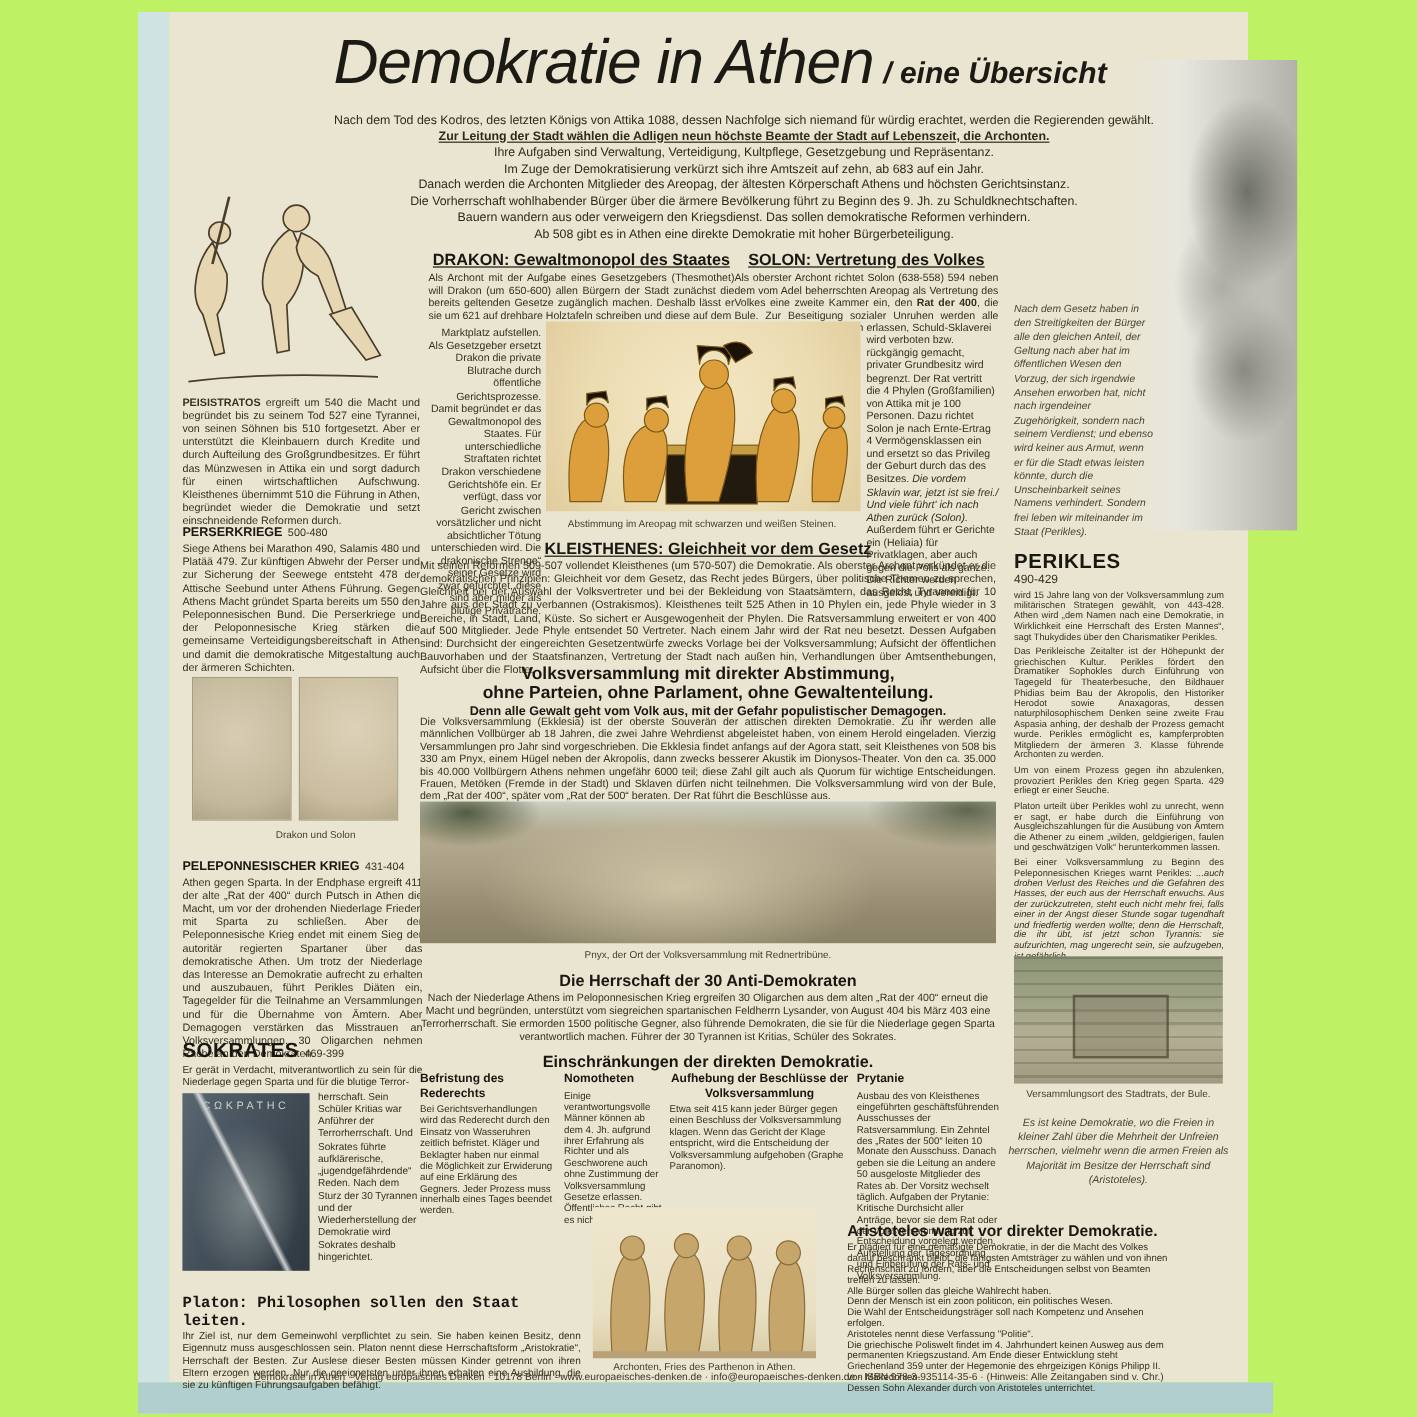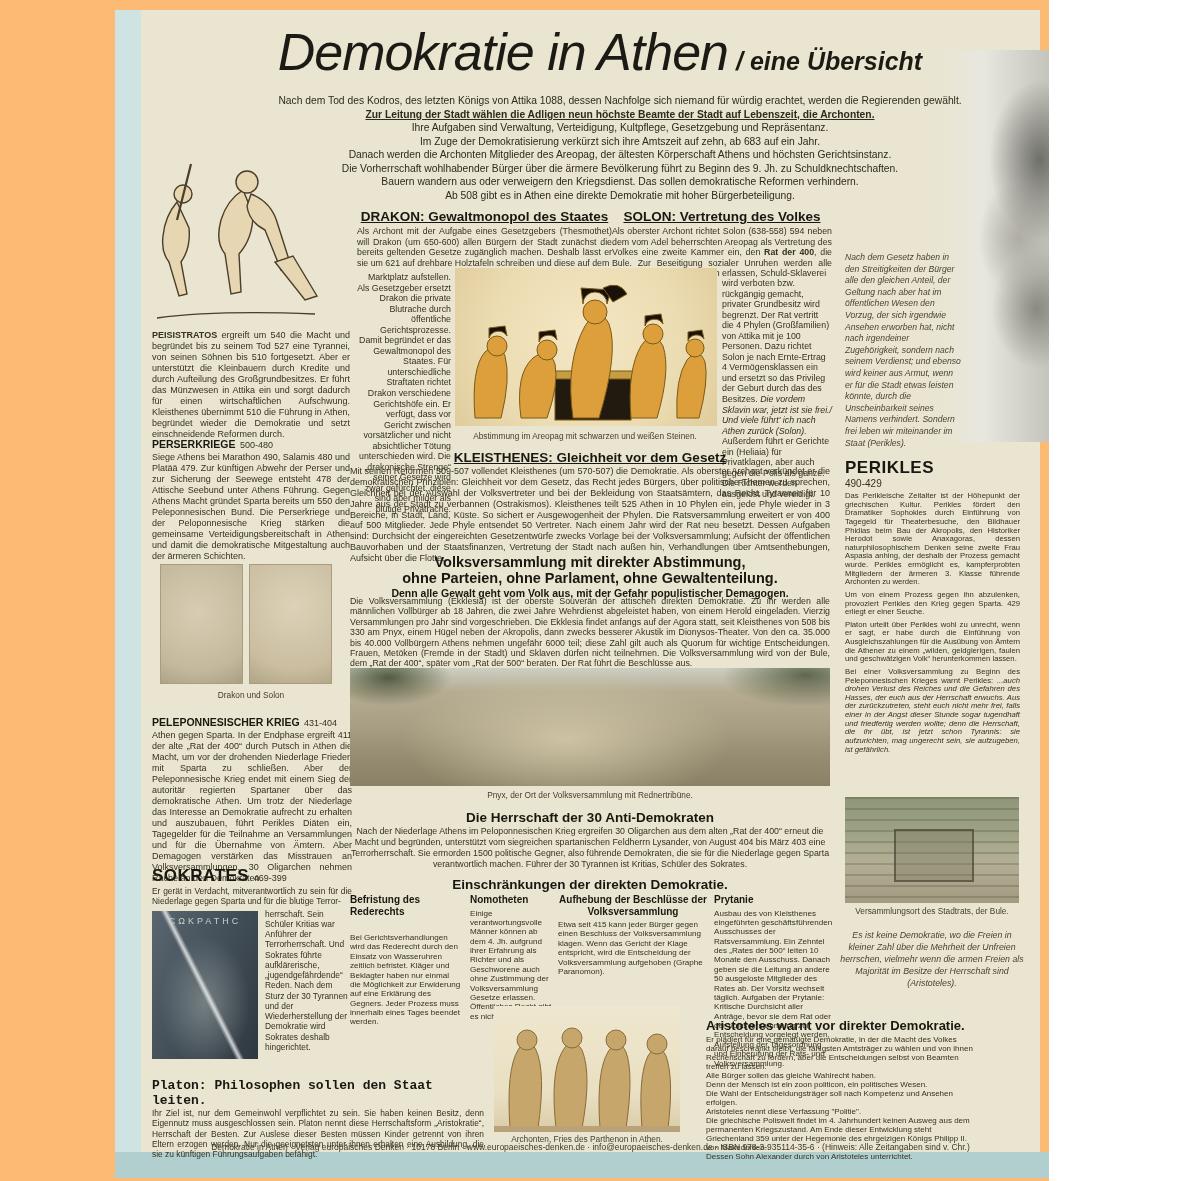--- a/index.html
+++ b/index.html
@@ -1,16 +1,16 @@
 <!DOCTYPE html>
 <html><head>
 <meta charset="utf-8">
 <style>
   html,body { margin:0; padding:0; background:#ffffff; }
-  .poster { position:relative; width:1049px; height:1181px; background:#fdba74;
+  .poster { position:relative; width:1181px; height:1181px; background:#bef264;
             font-family:"Liberation Sans", sans-serif; color:#35311f; overflow:hidden; }
   .abs { position:absolute; }
   .cream { background:#e9e5d0; }
   .bar-left { background:#cfe3e2; }
   .bar-bottom { background:#b2cfd0; }
 
   .title-wrap { text-align:center; color:#1c1a14; white-space:nowrap; }
   .title-main { font-style:italic; font-size:52px; letter-spacing:-1px; }
   .title-suffix { font-style:italic; font-size:25px; font-weight:bold; margin-left:8px; }
 
@@ -111,21 +111,21 @@
 
   <div class="abs" style="left:152px; top:434px; width:198px;">
     <div><span class="small-head">PERSERKRIEGE</span> <span class="years">500-480</span></div>
     <div class="t9 body-j">Siege Athens bei Marathon 490, Salamis 480 und Platää 479. Zur künftigen Abwehr der Perser und zur Sicherung der Seewege entsteht 478 der Attische Seebund unter Athens Führung. Gegen Athens Macht gründet Sparta bereits um 550 den Peleponnesischen Bund. Die Perserkriege und der Peloponnesische Krieg stärken die gemeinsame Verteidigungsbereitschaft in Athen und damit die demokratische Mitgestaltung auch der ärmeren Schichten.</div>
   </div>
 
   <div class="abs ph relief-wrap" style="left:160px; top:564px; width:172px; height:120px;">
     <div class="relief-panel relief1"></div>
     <div class="relief-panel relief2"></div>
   </div>
-  <div class="abs cap" style="left:152px; top:690px; width:198px;text-align:center;">Drakon und Solon</div>
+  <div class="abs cap" style="left:164px; top:690px; width:198px;text-align:center;">Drakon und Solon</div>
 
   <div class="abs" style="left:152px; top:712px; width:200px;">
     <div><span class="small-head">PELEPONNESISCHER KRIEG</span> <span class="years">431-404</span></div>
     <div class="t9 body-j">Athen gegen Sparta. In der Endphase ergreift 411 der alte „Rat der 400“ durch Putsch in Athen die Macht, um vor der drohenden Niederlage Frieden mit Sparta zu schließen. Aber der Peleponnesische Krieg endet mit einem Sieg der autoritär regierten Spartaner über das demokratische Athen. Um trotz der Niederlage das Interesse an Demokratie aufrecht zu erhalten und auszubauen, führt Perikles Diäten ein, Tagegelder für die Teilnahme an Versammlungen und für die Übernahme von Ämtern. Aber Demagogen verstärken das Misstrauen an Volksversammlungen. 30 Oligarchen nehmen Rache an den Demokraten.</div>
   </div>
 
   <div class="abs" style="left:152px; top:866px; width:200px;">
     <div><span class="big-head">SOKRATES</span> <span class="years">469-399</span></div>
     <div class="t84 body-j">Er gerät in Verdacht, mitverantwortlich zu sein für die Niederlage gegen Sparta und für die blutige Terror-</div>
     <div style="margin-top:2px;">
@@ -194,21 +194,21 @@
   <div class="abs ph pnyx" style="left:350px; top:668px; width:480px; height:118px;"></div>
   <div class="abs cap" style="left:350px; top:790px; width:480px;">Pnyx, der Ort der Volksversammlung mit Rednertribüne.</div>
 
   <div class="abs sec-head" style="left:350px; top:810px; width:480px;">Die Herrschaft der 30 Anti-Demokraten</div>
   <div class="abs" style="left:350px; top:826px; width:480px; font-size:8.8px; line-height:1.25; text-align:center;">Nach der Niederlage Athens im Peloponnesischen Krieg ergreifen 30 Oligarchen aus dem alten „Rat der 400“ erneut die Macht und begründen, unterstützt vom siegreichen spartanischen Feldherrn Lysander, von August 404 bis März 403 eine Terrorherrschaft. Sie ermorden 1500 politische Gegner, also führende Demokraten, die sie für die Niederlage gegen Sparta verantwortlich machen. Führer der 30 Tyrannen ist Kritias, Schüler des Sokrates.</div>
 
   <div class="abs sec-head" style="left:350px; top:877px; width:480px;">Einschränkungen der direkten Demokratie.</div>
 
   <div class="abs" style="left:350px; top:894px; width:112px;">
     <div class="col-head">Befristung des Rederechts</div>
-    <div class="t8" style="margin-top:16px;">Bei Gerichtsverhandlungen wird das Rederecht durch den Einsatz von Wasseruhren zeitlich befristet. Kläger und Beklagter haben nur einmal die Möglichkeit zur Erwiderung auf eine Erklärung des Gegners. Jeder Prozess muss innerhalb eines Tages beendet werden.</div>
+    <div class="t8" style="margin-top:3px;">Bei Gerichtsverhandlungen wird das Rederecht durch den Einsatz von Wasseruhren zeitlich befristet. Kläger und Beklagter haben nur einmal die Möglichkeit zur Erwiderung auf eine Erklärung des Gegners. Jeder Prozess muss innerhalb eines Tages beendet werden.</div>
   </div>
   <div class="abs" style="left:470px; top:894px; width:82px;">
     <div class="col-head">Nomotheten</div>
     <div class="t8" style="margin-top:3px;">Einige verantwortungsvolle Männer können ab dem 4. Jh. aufgrund ihrer Erfahrung als Richter und als Geschworene auch ohne Zustimmung der Volksversammlung Gesetze erlassen. Öffentliches Recht gibt es nicht.</div>
   </div>
   <div class="abs" style="left:558px; top:894px; width:150px;">
     <div class="col-head" style="text-align:center;">Aufhebung der Beschlüsse der Volksversammlung</div>
     <div class="t8" style="margin-top:3px;">Etwa seit 415 kann jeder Bürger gegen einen Beschluss der Volksversammlung klagen. Wenn das Gericht der Klage entspricht, wird die Entscheidung der Volksversammlung aufgehoben (Graphe Paranomon).</div>
   </div>
   <div class="abs" style="left:714px; top:894px; width:120px;">
@@ -245,20 +245,21 @@
       <div>Dessen Sohn Alexander durch von Aristoteles unterrichtet.</div>
     </div>
   </div>
 
   <div class="abs quote-block" style="left:845px; top:252px; width:116px;">Nach dem Gesetz haben in den Streitigkeiten der Bürger alle den gleichen Anteil, der Geltung nach aber hat im öffentlichen Wesen den Vorzug, der sich irgendwie Ansehen erworben hat, nicht nach irgendeiner Zugehörigkeit, sondern nach seinem Verdienst; und ebenso wird keiner aus Armut, wenn er für die Stadt etwas leisten könnte, durch die Unscheinbarkeit seines Namens verhindert. Sondern frei leben wir miteinander im Staat (Perikles).</div>
 
   <div class="abs" style="left:845px; top:458px; width:175px;">
     <div class="big-head">PERIKLES</div>
     <div style="font-size:10px;">490-429</div>
     <div class="body-j" style="font-size:7.7px; line-height:1.12; margin-top:3px;">
+      <p>wird 15 Jahre lang von der Volksversammlung zum militärischen Strategen gewählt, von 443-428. Athen wird „dem Namen nach eine Demokratie, in Wirklichkeit eine Herrschaft des Ersten Mannes“, sagt Thukydides über den Charismatiker Perikles.</p>
       <p>Das Perikleische Zeitalter ist der Höhepunkt der griechischen Kultur. Perikles fördert den Dramatiker Sophokles durch Einführung von Tagegeld für Theaterbesuche, den Bildhauer Phidias beim Bau der Akropolis, den Historiker Herodot sowie Anaxagoras, dessen naturphilosophischem Denken seine zweite Frau Aspasia anhing, der deshalb der Prozess gemacht wurde. Perikles ermöglicht es, kampferprobten Mitgliedern der ärmeren 3. Klasse führende Archonten zu werden.</p>
       <p>Um von einem Prozess gegen ihn abzulenken, provoziert Perikles den Krieg gegen Sparta. 429 erliegt er einer Seuche.</p>
       <p>Platon urteilt über Perikles wohl zu unrecht, wenn er sagt, er habe durch die Einführung von Ausgleichszahlungen für die Ausübung von Ämtern die Athener zu einem „wilden, geldgierigen, faulen und geschwätzigen Volk“ herunterkommen lassen.</p>
       <p><span>Bei einer Volksversammlung zu Beginn des Peleponnesischen Krieges warnt Perikles: </span><span class="i">...auch drohen Verlust des Reiches und die Gefahren des Hasses, der euch aus der Herrschaft erwuchs. Aus der zurückzutreten, steht euch nicht mehr frei, falls einer in der Angst dieser Stunde sogar tugendhaft und friedfertig werden wollte; denn die Herrschaft, die ihr übt, ist jetzt schon Tyrannis: sie aufzurichten, mag ungerecht sein, sie aufzugeben, ist gefährlich.</span></p>
     </div>
   </div>
 
   <div class="abs ph bule" style="left:845px; top:797px; width:174px; height:106px;">
     <div class="bule-pit"></div>
   </div>

